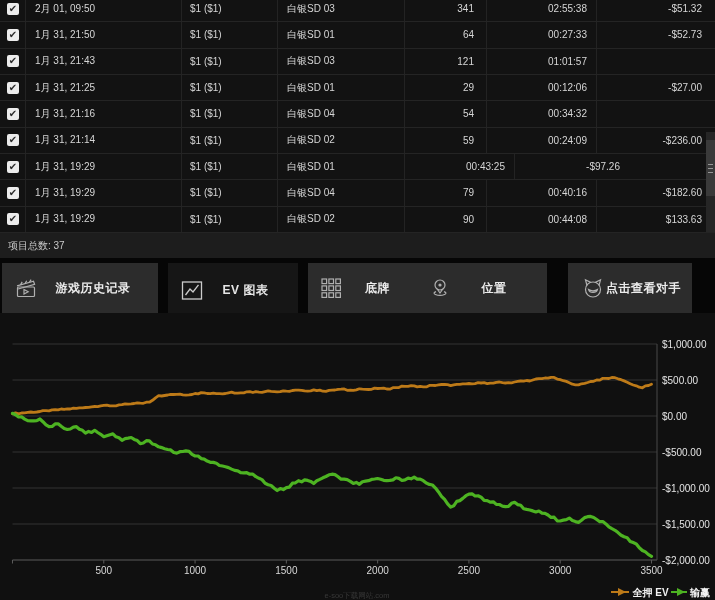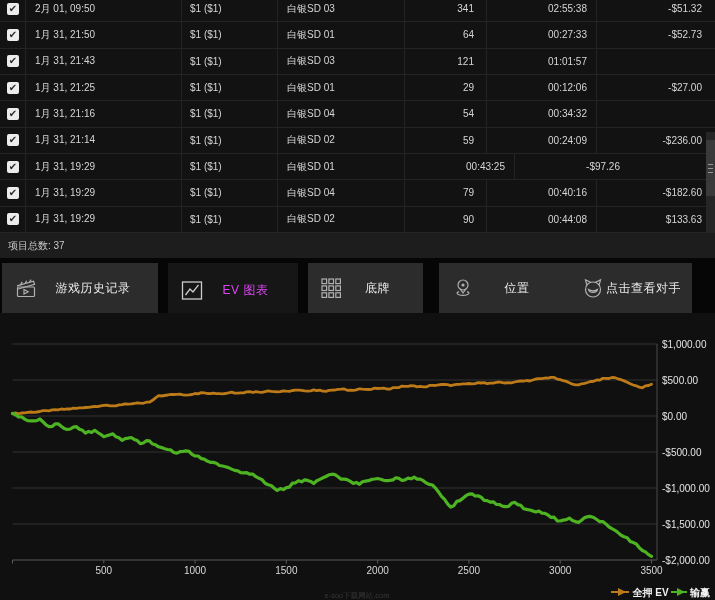--- a/index.html
+++ b/index.html
@@ -28,27 +28,27 @@
   .scrollbar{position:absolute;left:706px;top:136px;width:9px;height:100px;background:#262626;}
   .thumb{position:absolute;left:0;top:8px;width:9px;height:56px;background:#3a3a3a;display:flex;flex-direction:column;justify-content:center;align-items:center;gap:3px;}
   .thumb i{display:block;width:5px;height:1px;background:#969696;}
 
   
   .summary-bar{position:absolute;top:233px;left:0;width:715px;height:25px;background:#1d1d1d;display:flex;align-items:center;padding-left:8px;box-sizing:border-box;font-size:10px;color:#c9c9c9;}
 
   
   .tabbar{position:absolute;top:263px;left:0;width:715px;height:55px;}
   .tab{position:absolute;top:0;height:50px;background:#2c2c2c;display:flex;align-items:center;box-sizing:border-box;padding-left:13px;cursor:pointer;}
-  .tab .tlabel{flex:1;text-align:center;font-size:12px;font-weight:400;color:#ebebeb;padding-right:10px;letter-spacing:.5px;}
+  .tab .tlabel{flex:1;text-align:center;font-size:12px;font-weight:700;color:#ebebeb;padding-right:10px;letter-spacing:.5px;}
   .tab.active{background:#161616;height:55px;}
-  .tab.active .tlabel{color:#d946ef;}
+  .tab.active .tlabel{color:#e5e5e5;}
   #tab0{left:2px;width:156px;}
   #tab1{left:168px;width:130px;}
   #tab2{left:308px;width:115px;}
-  #tab3{left:439px;width:131px;}
+  #tab3{left:416px;width:131px;}
   #tab4{left:560px;width:124px;margin-left:8px;}
   .ticon{display:block;line-height:0;}
   .ticon svg{display:block;}
 
   
   .chart-panel{position:absolute;top:313px;left:0;width:715px;height:287px;background:#101010;}
   #chart{position:absolute;left:0;top:0;width:715px;height:287px;}
   #chart text{font-family:"Liberation Sans","DejaVu Sans",sans-serif;}
 </style>
 </head>

